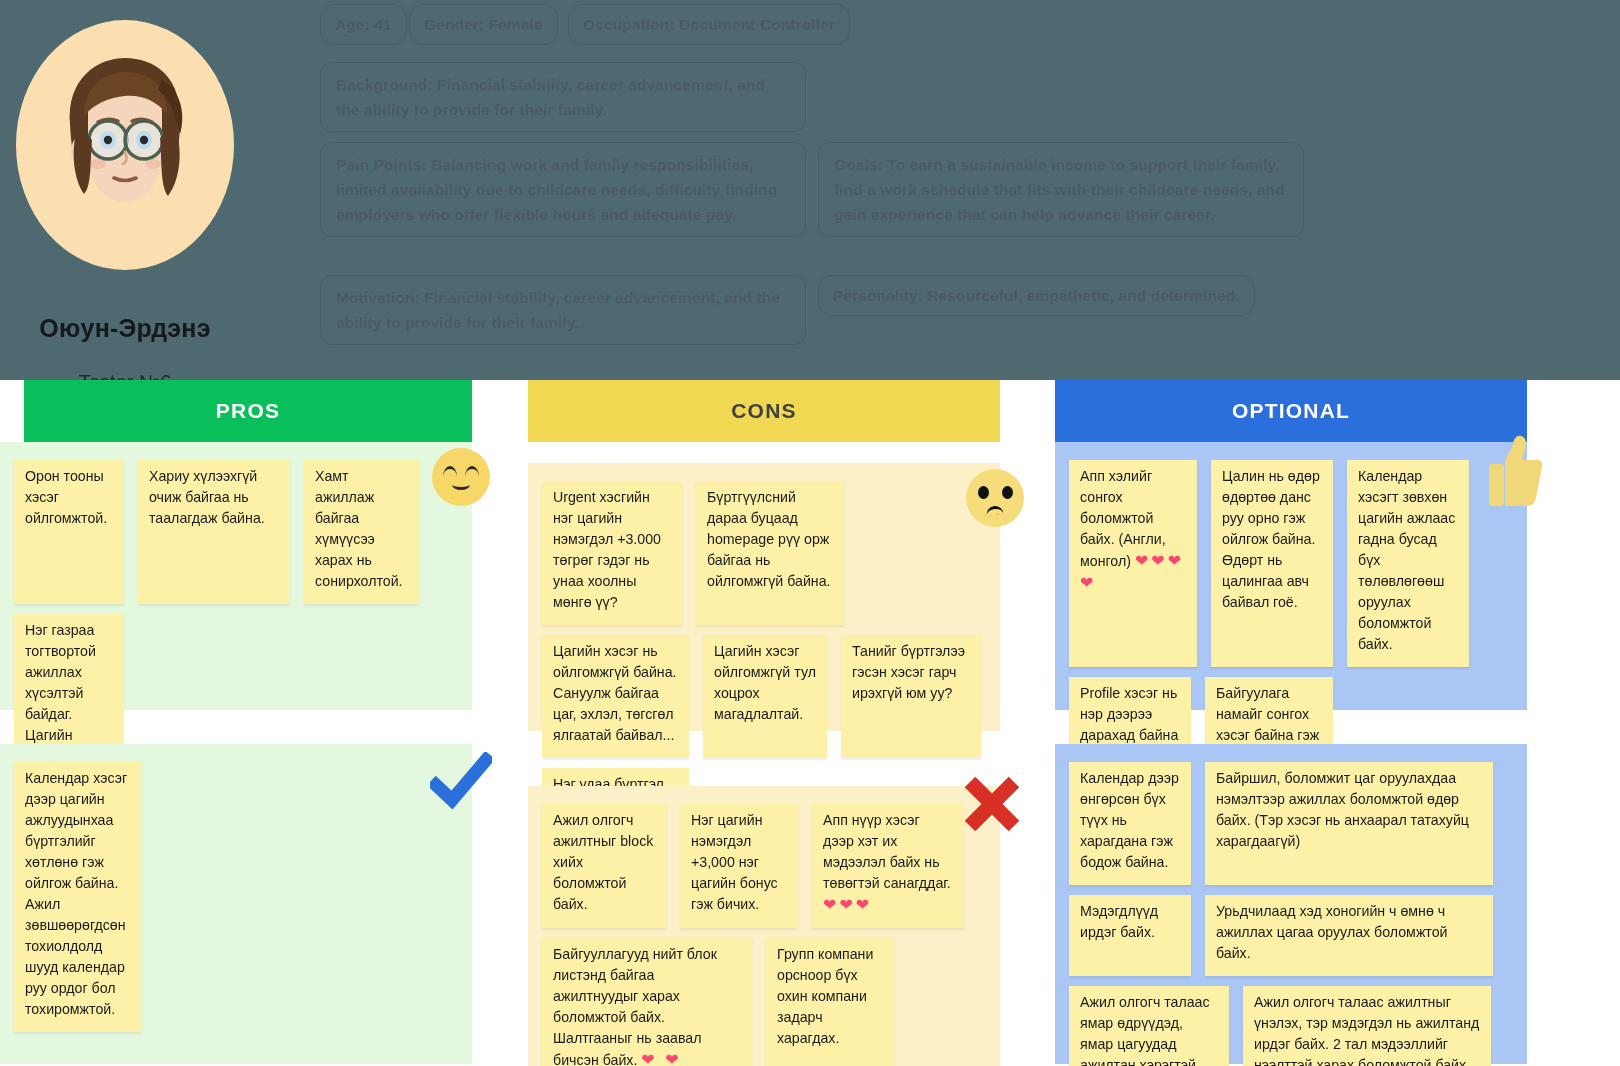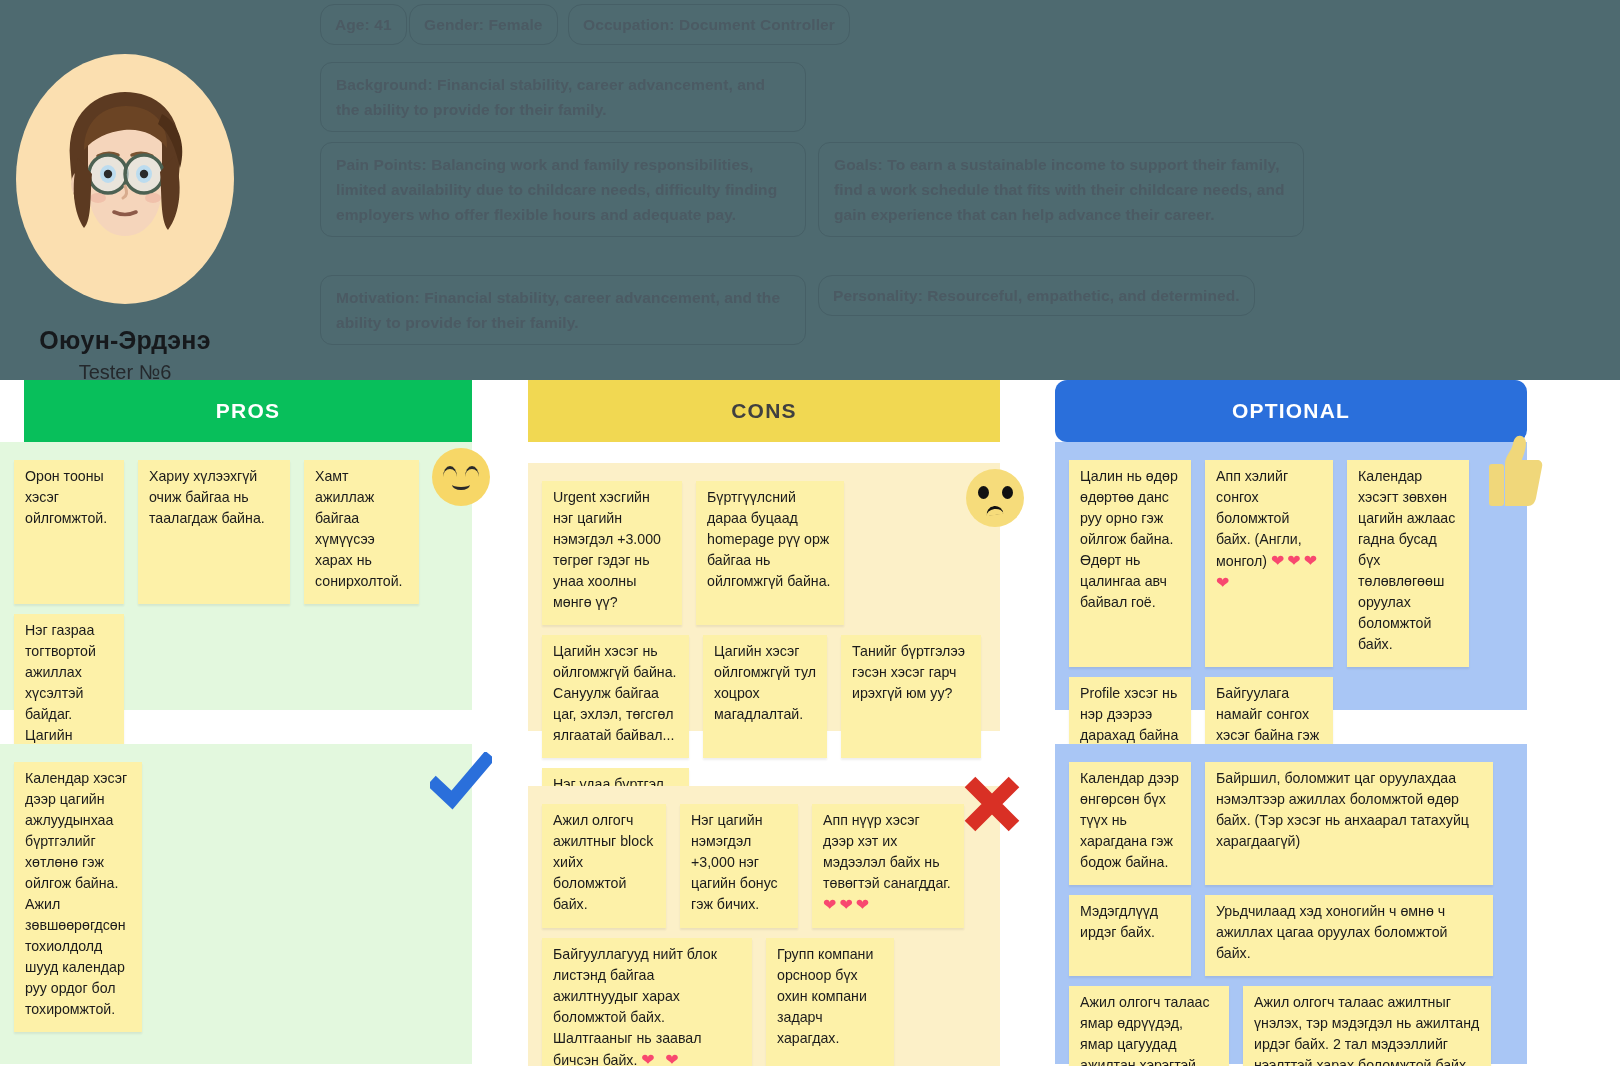--- a/index.html
+++ b/index.html
@@ -11,24 +11,24 @@
   }
   .page { position: relative; width: 1620px; height: 1066px; }
 
   
   .persona-header {
     position: absolute; left: 0; top: 0;
     width: 1620px; height: 380px;
     background: #4e6a70;
   }
   .avatar-block {
-    position: absolute; left: 0; top: 4px;
+    position: absolute; left: 0; top: 14px;
     width: 250px; height: 380px;
     display: flex; flex-direction: column;
-    align-items: center; justify-content: flex-end;
+    align-items: center; justify-content: space-between;
     padding-top: 6px;
   }
   .avatar-circle {
     width: 218px; height: 250px;
     border-radius: 50%;
     background: #fbdfb0;
     display: flex; align-items: center; justify-content: center;
     overflow: hidden;
   }
   .avatar-name {
@@ -77,21 +77,21 @@
   .col-cons     { left: 528px;  width: 472px; }
   .col-optional { left: 1055px; width: 472px; }
 
   .col-header {
     height: 62px;
     display: flex; align-items: center; justify-content: center;
     color: #ffffff; font-size: 21px; font-weight: 700; letter-spacing: 1.2px;
   }
   .col-header.pros     { background: #08bf5b; margin-left: 24px; }
   .col-header.cons     { background: #f1d852; color: #404040; }
-  .col-header.optional { background: #2a6fdb; border-radius: 12px; }
+  .col-header.optional { background: #2a6fdb; }
 
   .panel { position: relative; padding: 18px 14px 20px 14px; }
   .panel.pros     { background: #e3f8de; }
   .panel.cons     { background: #fcf0c8; margin-top: 21px; }
   .panel.optional { background: #a9c6f5; }
 
   .panel-gap { height: 34px; background: #ffffff; }
 
   .notes { display: flex; flex-wrap: wrap; align-content: flex-start; gap: 10px 14px; }
 
@@ -284,22 +284,22 @@
     <div class="column col-optional">
       <div class="col-header optional">OPTIONAL</div>
       <div class="panel optional" style="height:268px">
         <div class="reaction r-thumb">
           <svg class="icon-thumb" viewBox="0 0 58 72">
               <path d="M20 72 L20 30 C20 22 26 18 28 10 C29 4 32 1 36 2 C41 3 42 9 40 16 C39 21 37 24 37 26 L52 26 C56 26 58 29 57 33 L51 64 C50 69 47 72 43 72 Z" fill="#f0d77a"></path>
               <rect x="4" y="30" width="15" height="42" rx="3" fill="#f0d77a"></rect>
             </svg>
         </div>
         <div class="notes">
+          <div class="note" style="width:128px"><span>Апп хэлийг сонгох боломжтой байх. (Англи, монгол)</span> <span class="hearts">❤❤❤ ❤</span></div>
           <div class="note" style="width:122px"><span>Цалин нь өдөр өдөртөө данс руу орно гэж ойлгож байна. Өдөрт нь цалингаа авч байвал гоё.</span></div>
-          <div class="note" style="width:128px"><span>Апп хэлийг сонгох боломжтой байх. (Англи, монгол)</span> <span class="hearts">❤❤❤ ❤</span></div>
           <div class="note" style="width:122px"><span>Календар хэсэгт зөвхөн цагийн ажлаас гадна бусад бүх төлөвлөгөөш оруулах боломжтой байх.</span></div>
           <div class="note" style="width:122px"><span>Profile хэсэг нь нэр дээрээ дарахад байна гэж харагдаж байна</span></div>
           <div class="note" style="width:128px"><span>Байгуулага намайг сонгох хэсэг байна гэж бодож байна.</span></div>
           <div class="note" style="width:268px"><span>Календар хэсгийн нэмэх тэмдэг анхаарал татаагүй, шууд календар дээрээ оруулна гэж бодож байна.</span></div>
         </div>
       </div>
       <div class="panel-gap"></div>
       <div class="panel optional" style="height:320px">
         <div class="notes">
           <div class="note" style="width:122px"><span>Календар дээр өнгөрсөн бүх түүх нь харагдана гэж бодож байна.</span></div>

